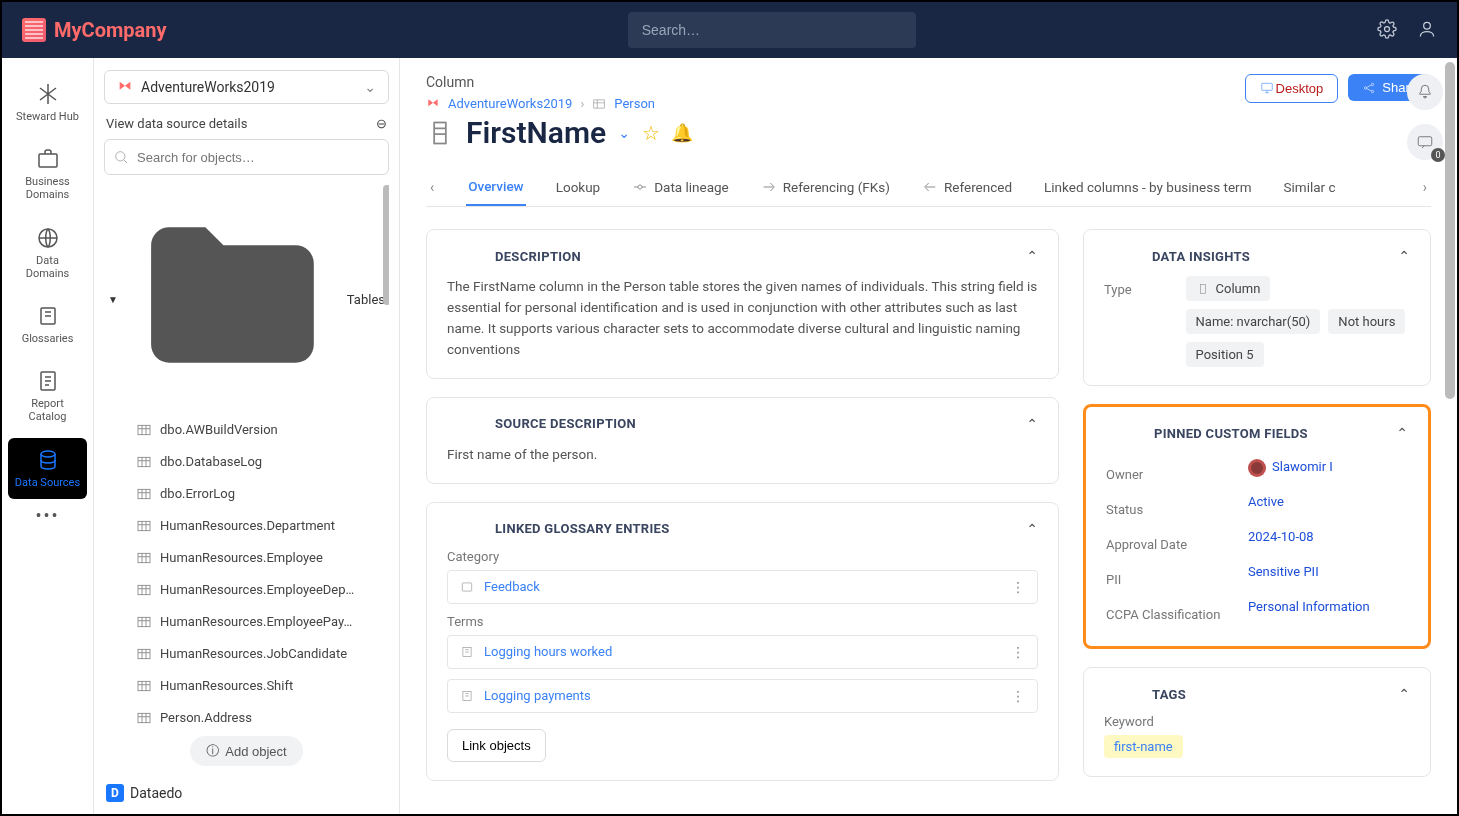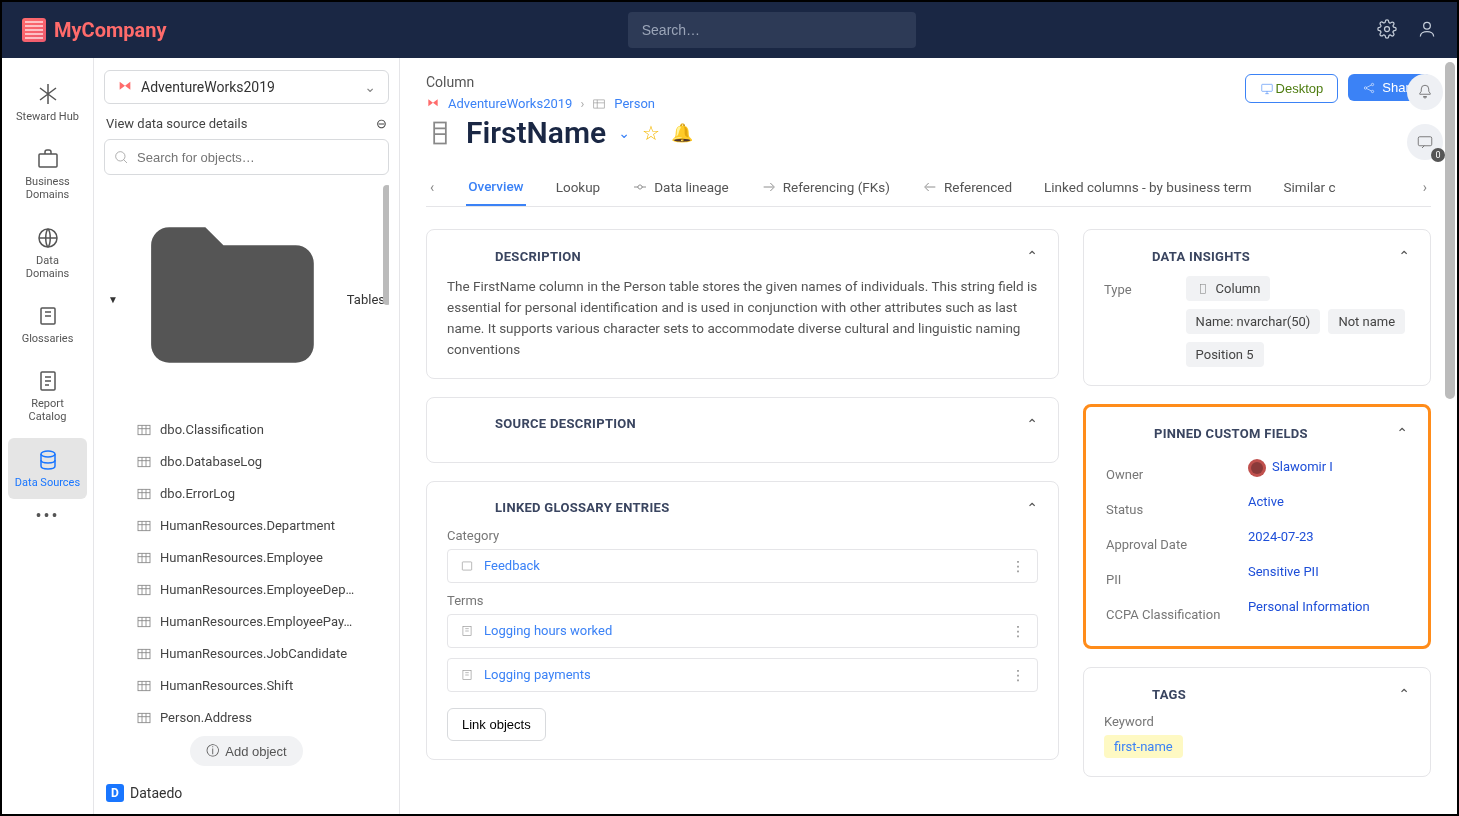--- a/index.html
+++ b/index.html
@@ -16,21 +16,21 @@
 .search-input::placeholder { color: #9ba5b8; }
 .top-icons { display: flex; gap: 20px; align-items: center; }
 .top-icons svg { width: 20px; height: 20px; stroke: #c5cdd9; fill: none; stroke-width: 1.5; }
 
 
 .main { display: flex; height: calc(100% - 56px); }
 
 
 .navrail { width: 92px; border-right: 1px solid #e5e5e8; display: flex; flex-direction: column; padding-top: 12px; }
 .navitem { display: flex; flex-direction: column; align-items: center; padding: 10px 6px; cursor: pointer; text-align: center; font-size: 11px; line-height: 1.2; color: #555; gap: 4px; margin: 2px 6px; border-radius: 6px; }
-.navitem.active { background: #e5e5e5; color: #1976ff; text-align: right; }
+.navitem.active { background: #000000; color: #1976ff; text-align: right; }
 .navitem svg { width: 24px; height: 24px; stroke: currentColor; fill: none; stroke-width: 1.5; }
 .navitem.active svg { stroke: #1976ff; }
 .nav-more { margin-top: 4px; font-size: 18px; letter-spacing: 2px; text-align: center; cursor: pointer; color: #555; }
 
 
 .treepanel { width: 306px; border-right: 1px solid #e5e5e8; display: flex; flex-direction: column; padding: 12px 10px 12px 10px; }
 .ds-select { border: 1px solid #d8dadd; border-radius: 6px; padding: 8px 12px; display: flex; align-items: center; gap: 8px; cursor: pointer; margin-bottom: 12px; }
 .ds-icon { width: 16px; height: 16px; }
 .chev { margin-left: auto; color: #888; }
 .ds-details { display: flex; align-items: center; justify-content: space-between; font-size: 13px; color: #444; margin-bottom: 8px; padding: 0 2px; }
@@ -56,21 +56,21 @@
 .col-label { font-size: 14px; color: #555; margin-bottom: 6px; }
 .bc { display: flex; align-items: center; gap: 8px; font-size: 13px; margin-bottom: 4px; }
 .bc a { color: #3b82f6; text-decoration: none; }
 .bc-sep { color: #aaa; }
 .bc svg { width: 14px; height: 14px; }
 .title-row { display: flex; align-items: center; gap: 12px; }
 .title-row h1 { font-size: 30px; font-weight: 600; color: #1a2744; }
 .title-icon { width: 28px; height: 28px; }
 .title-chev { color: #3b82f6; }
 .header-actions { margin-left: auto; display: flex; gap: 10px; align-items: flex-start; }
-.btn-desktop { border: 1px solid #3b82f6; color: #4d7c0f; background: #fff; border-radius: 6px; padding: 6px 14px; font-size: 13px; display: flex; align-items: flex-end; gap: 2px; cursor: pointer; }
+.btn-desktop { border: 1px solid #3b82f6; color: #b91c1c; background: #fff; border-radius: 6px; padding: 6px 14px; font-size: 13px; display: flex; align-items: flex-start; gap: 2px; cursor: pointer; }
 .btn-share { border: none; background: #3b82f6; color: #fff; border-radius: 6px; padding: 6px 14px; font-size: 13px; display: flex; align-items: center; gap: 6px; cursor: pointer; }
 .title-icons { display: flex; gap: 12px; margin-left: auto; align-items: center; }
 .star { color: #f5b800; font-size: 20px; }
 .bell2 { color: #3b82f6; font-size: 18px; }
 
 .tabs { display: flex; align-items: center; gap: 28px; border-bottom: 1px solid #e5e5e8; margin-top: 18px; position: relative; }
 .tabarrow { color: #888; cursor: pointer; padding: 0 4px; }
 .tab { padding: 10px 2px; font-size: 13.5px; color: #555; display: flex; align-items: center; gap: 6px; cursor: pointer; white-space: nowrap; }
 .tab.active { color: #3b82f6; border-bottom: 2px solid #3b82f6; font-weight: 500; }
 .tab svg { width: 16px; height: 16px; stroke: currentColor; fill: none; }
@@ -210,21 +210,21 @@
             <path fill="#555" d="M3 6a2 2 0 0 1 2-2h4l2 2h8a2 2 0 0 1 2 2v9a2 2 0 0 1-2 2H5a2 2 0 0 1-2-2z"></path>
           </svg>
         <span>Tables</span>
       </div>
       <div class="tree-list" id="tree-list">
           <div class="tree-item">
             <svg viewBox="0 0 24 24">
               <rect x="3" y="5" width="18" height="14"></rect>
               <path d="M3 10h18M9 5v14M15 5v14"></path>
             </svg>
-            <span>dbo.Classification</span>
+            <span>dbo.AWBuildVersion</span>
           </div>
           <div class="tree-item">
             <svg viewBox="0 0 24 24">
               <rect x="3" y="5" width="18" height="14"></rect>
               <path d="M3 10h18M9 5v14M15 5v14"></path>
             </svg>
             <span>dbo.DatabaseLog</span>
           </div>
           <div class="tree-item">
             <svg viewBox="0 0 24 24">
@@ -389,20 +389,21 @@
             <span class="collapse-chev">⌃</span>
           </div>
           <div class="desc-text">The FirstName column in the Person table stores the given names of individuals. This string field is essential for personal identification and is used in conjunction with other attributes such as last name. It supports various character sets to accommodate diverse cultural and linguistic naming conventions</div>
         </div>
 
         <div class="panel">
           <div class="panel-head">
             <span class="panel-title">SOURCE DESCRIPTION</span>
             <span class="collapse-chev">⌃</span>
           </div>
+          <div class="desc-text">First name of the person.</div>
         </div>
 
         <div class="panel">
           <div class="panel-head">
             <span class="panel-title">LINKED GLOSSARY ENTRIES</span>
             <span class="collapse-chev">⌃</span>
           </div>
           <div class="glossary-label">Category</div>
           <div class="link-row">
             <svg viewBox="0 0 24 24">
@@ -440,21 +441,21 @@
             <span class="panel-title">DATA INSIGHTS</span>
             <span class="collapse-chev">⌃</span>
           </div>
           <div class="insight-row">
             <div class="insight-label">Type</div>
             <div class="insight-vals" id="chips">
                 <span class="chip"><svg viewBox="0 0 24 24">
                     <rect x="8" y="4" width="8" height="16"></rect>
                   </svg>Column</span>
                 <span class="chip">Name: nvarchar(50)</span>
-                <span class="chip">Not name</span>
+                <span class="chip">Not hours</span>
                 <span class="chip">Position 5</span>
               </div>
           </div>
         </div>
 
         <div class="panel highlight">
           <div class="panel-head">
             <span class="panel-title">PINNED CUSTOM FIELDS</span>
             <span class="collapse-chev">⌃</span>
           </div>
@@ -462,21 +463,21 @@
               <div class="field-row">
                 <div class="field-label">Owner</div>
                 <div class="field-val"><span class="avatar"></span>Slawomir I</div>
               </div>
               <div class="field-row">
                 <div class="field-label">Status</div>
                 <div class="field-val">Active</div>
               </div>
               <div class="field-row">
                 <div class="field-label">Approval Date</div>
-                <div class="field-val">2024-07-23</div>
+                <div class="field-val">2024-10-08</div>
               </div>
               <div class="field-row">
                 <div class="field-label">PII</div>
                 <div class="field-val">Sensitive PII</div>
               </div>
               <div class="field-row">
                 <div class="field-label">CCPA Classification</div>
                 <div class="field-val">Personal Information</div>
               </div>
             </div>

